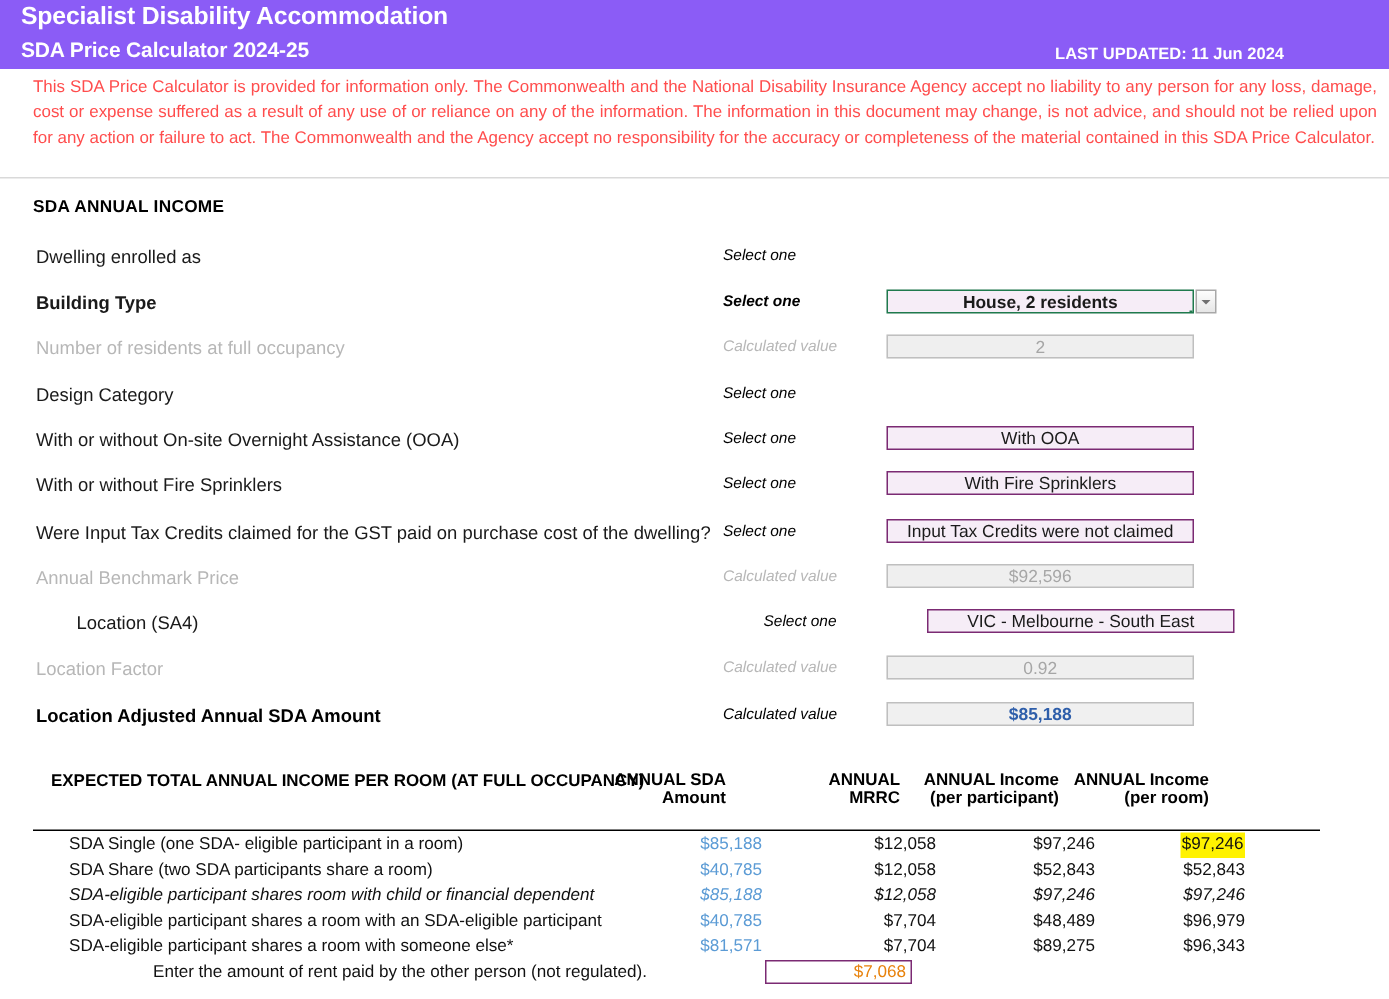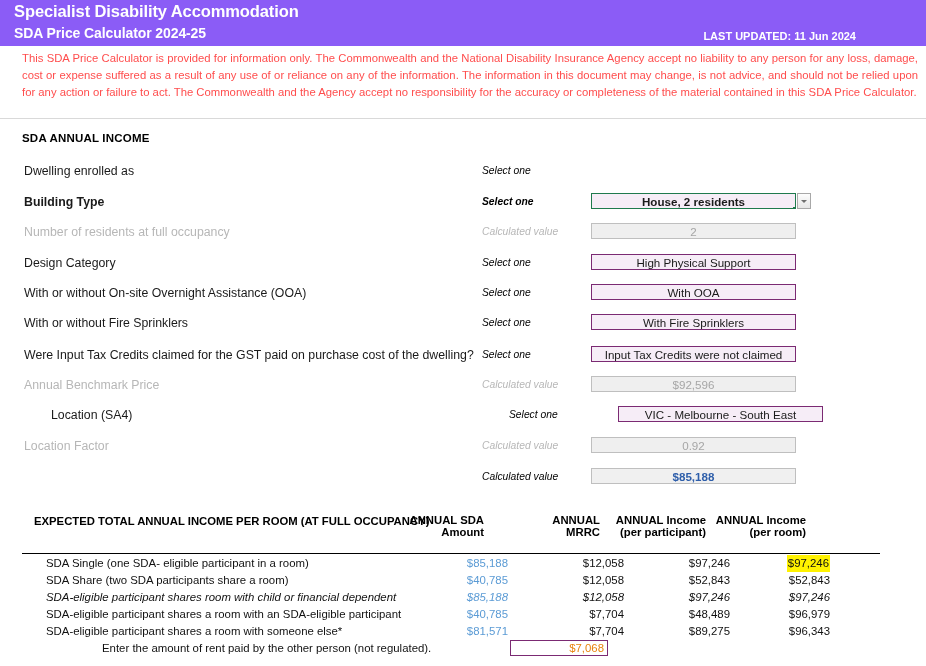--- a/index.html
+++ b/index.html
@@ -218,21 +218,20 @@
         </div>
       </div>
       <div class="frow muted" style="top: 223px;">
         <div class="flabel">Number of residents at full occupancy</div>
         <div class="fhint">Calculated value</div>
         <div class="fbox calc">2</div>
       </div>
       <div class="frow" style="top: 254px;">
         <div class="flabel">Design Category</div>
         <div class="fhint">Select one</div>
-        <div class="fbox">High Physical Support</div>
       </div>
       <div class="frow" style="top: 284px;">
         <div class="flabel">With or without On-site Overnight Assistance (OOA)</div>
         <div class="fhint">Select one</div>
         <div class="fbox">With OOA</div>
       </div>
       <div class="frow" style="top: 314px;">
         <div class="flabel">With or without Fire Sprinklers</div>
         <div class="fhint">Select one</div>
         <div class="fbox">With Fire Sprinklers</div>
@@ -251,20 +250,21 @@
         <div class="flabel">Location (SA4)</div>
         <div class="fhint">Select one</div>
         <div class="fbox">VIC - Melbourne - South East</div>
       </div>
       <div class="frow muted" style="top: 437px;">
         <div class="flabel">Location Factor</div>
         <div class="fhint">Calculated value</div>
         <div class="fbox calc">0.92</div>
       </div>
       <div class="frow strong" style="top: 468px;">
+        <div class="flabel">Location Adjusted Annual SDA Amount</div>
         <div class="fhint">Calculated value</div>
         <div class="fbox calc result">$85,188</div>
       </div>
     </div>
 
   <div class="tbl">
     <div class="tbl-head-label">EXPECTED TOTAL ANNUAL INCOME PER ROOM (AT FULL OCCUPANCY)</div>
     <div id="col-heads">
         <div class="colhead" style="right: 442px; top: 4px;"><span>ANNUAL SDA</span><span class="l2">Amount</span></div>
         <div class="colhead" style="right: 326px; top: 4px;"><span>ANNUAL</span><span class="l2">MRRC</span></div>

